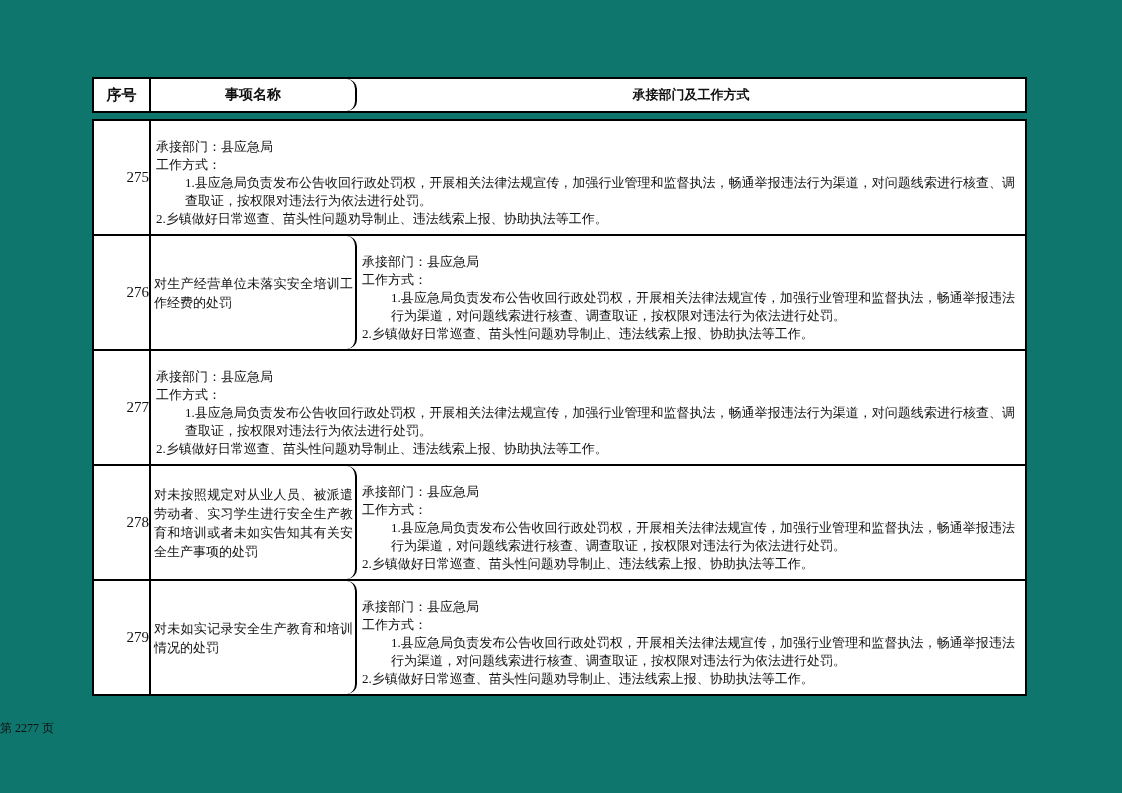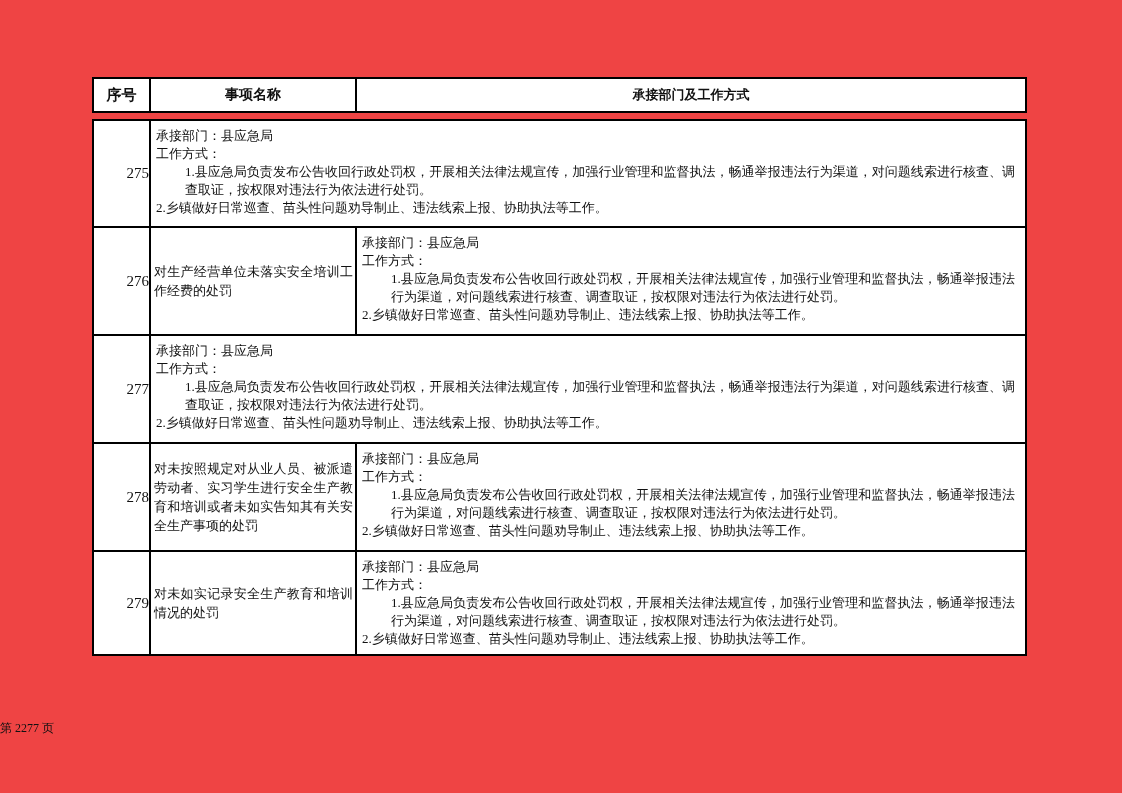--- a/index.html
+++ b/index.html
@@ -6,21 +6,21 @@
   html, body {
     margin: 0; padding: 0;
     background: #ffffff;
     font-family: "Liberation Serif", "DejaVu Serif", serif;
     color: #111111;
   }
   .page {
     position: relative;
     width: 1122px;
     height: 793px;
-    background: #ef4444;
+    background: #0f766e;
     overflow: hidden;
   }
   .table-wrap {
     position: absolute;
     left: 92px;
     top: 77px;
     width: 935px;
   }
   .trow {
     display: flex;
@@ -48,31 +48,32 @@
     border-right: 2px solid #000000;
     display: flex; align-items: center; justify-content: flex-end;
     font-size: 15px;
   }
   .c-name {
     width: 206px;
     flex: 0 0 206px;
     border-right: 2px solid #000000;
     display: flex; align-items: center;
     padding: 4px 2px 4px 3px;
+    border-radius: 10px;
   }
   .name-text {
     width: 100%;
     font-size: 13px;
     line-height: 19px;
     text-align: justify;
     text-justify: inter-ideograph;
   }
   .c-detail {
     flex: 1 1 auto;
-    padding: 6px 10px 6px 5px;
+    padding: 17px 10px 6px 5px;
     font-size: 13px;
     line-height: 18px;
   }
   .c-detail .just {
     text-align: justify;
     text-justify: inter-ideograph;
     margin-left: 29px;
   }
   .page-footer {
     position: absolute;

